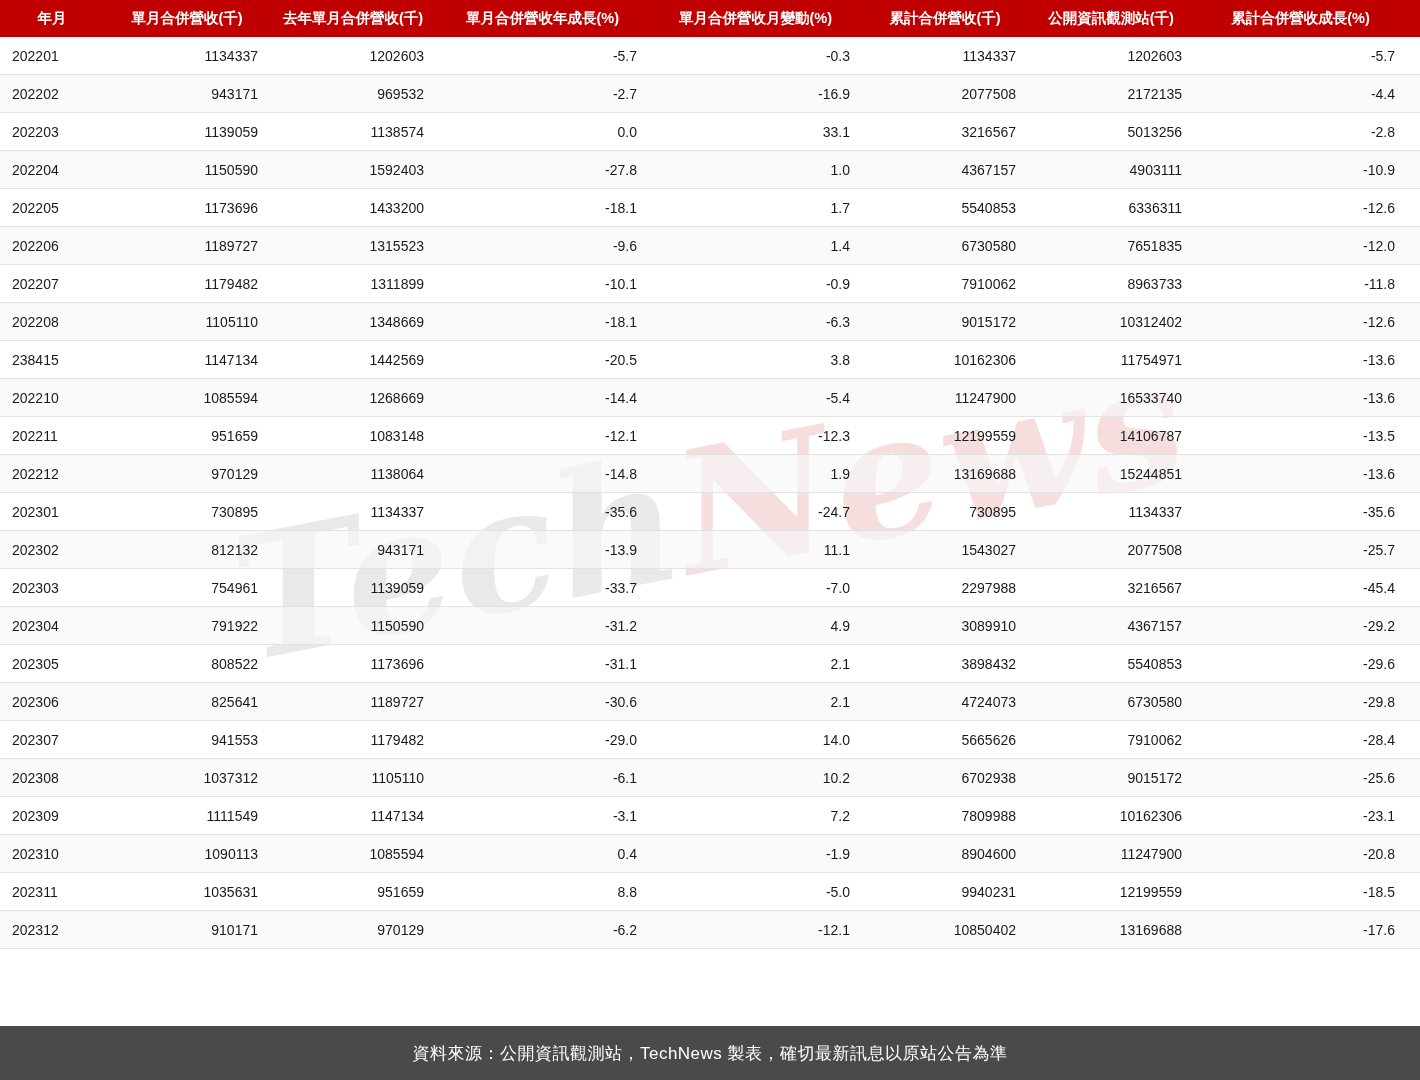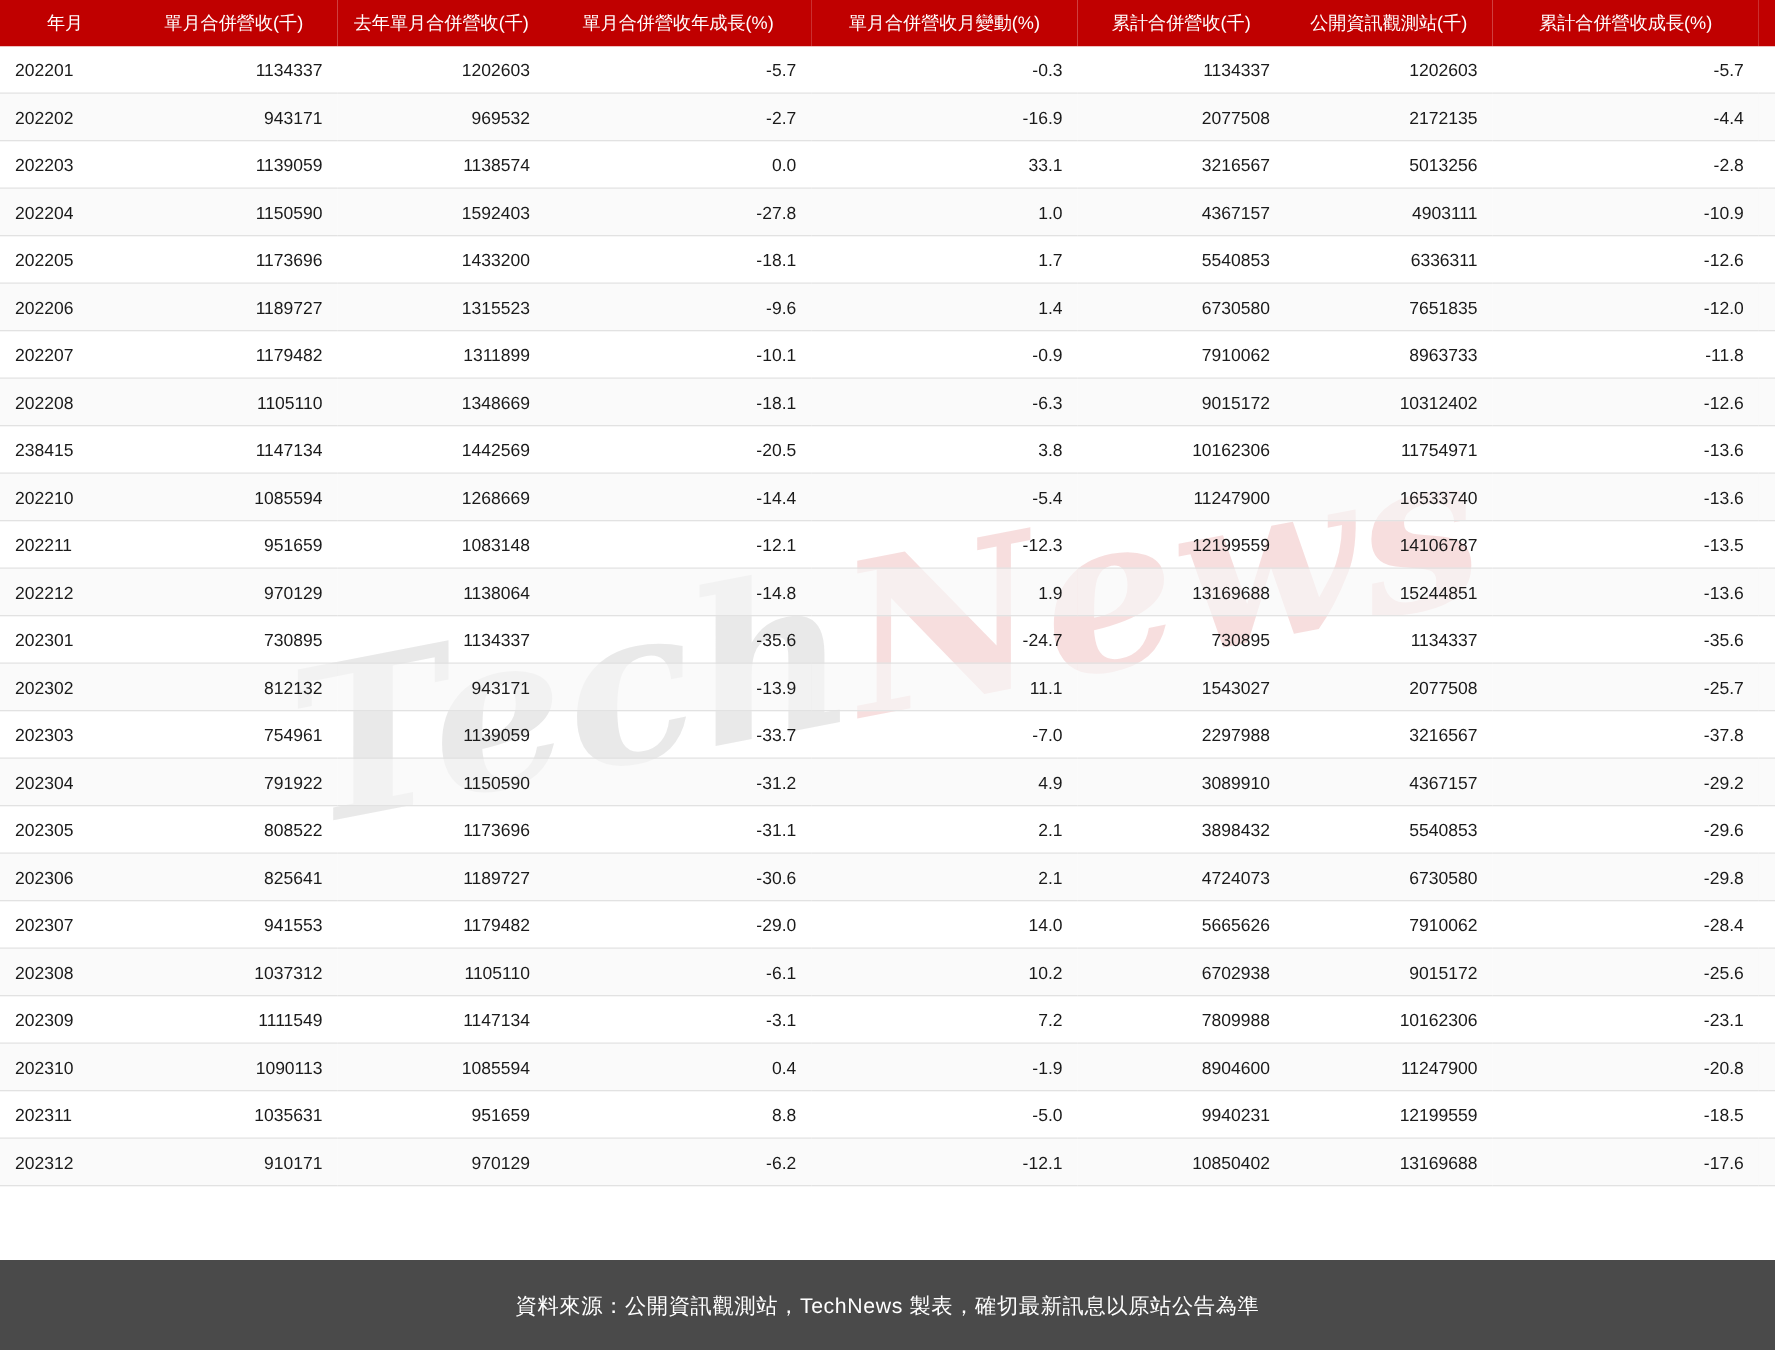--- a/index.html
+++ b/index.html
@@ -50,21 +50,21 @@
     z-index: 10;
     border-collapse: collapse;
     width: 1420px;
     table-layout: fixed;
     background: transparent;
   }
   table.revenue thead th {
     background: #c00000;
     color: #ffffff;
     font-size: 14.5px;
-    font-weight: normal;
+    font-weight: bold;
     padding: 9px 8px;
     text-align: center;
     border: none;
     white-space: nowrap;
   }
   table.revenue tbody td {
     font-size: 14px;
     color: #1a1a1a;
     padding: 10.5px 12px;
     border-bottom: 1px solid #e2e2e2;
@@ -80,21 +80,21 @@
   .col-date { width: 130px; text-align: center; }
 
   td.col-ym { color: #262626; }
   td.col-date { color: #262626; }
 
   .footer {
     position: absolute;
     left: 0;
     bottom: 0;
     width: 1420px;
-    height: 72px;
+    height: 54px;
     background: #4a4a4a;
     color: #ffffff;
     display: flex;
     align-items: center;
     justify-content: center;
     font-size: 17px;
     letter-spacing: 0.5px;
     z-index: 20;
   }
 </style>
@@ -277,21 +277,21 @@
           <td class="col-date">2023/03/06</td>
         </tr>
         <tr>
           <td class="col-ym">202303</td>
           <td class="col-num">754961</td>
           <td class="col-num">1139059</td>
           <td class="col-pct">-33.7</td>
           <td class="col-pct">-7.0</td>
           <td class="col-num">2297988</td>
           <td class="col-num">3216567</td>
-          <td class="col-pct">-37.8</td>
+          <td class="col-pct">-45.4</td>
           <td class="col-date">2023/04/06</td>
         </tr>
         <tr>
           <td class="col-ym">202304</td>
           <td class="col-num">791922</td>
           <td class="col-num">1150590</td>
           <td class="col-pct">-31.2</td>
           <td class="col-pct">4.9</td>
           <td class="col-num">3089910</td>
           <td class="col-num">4367157</td>

